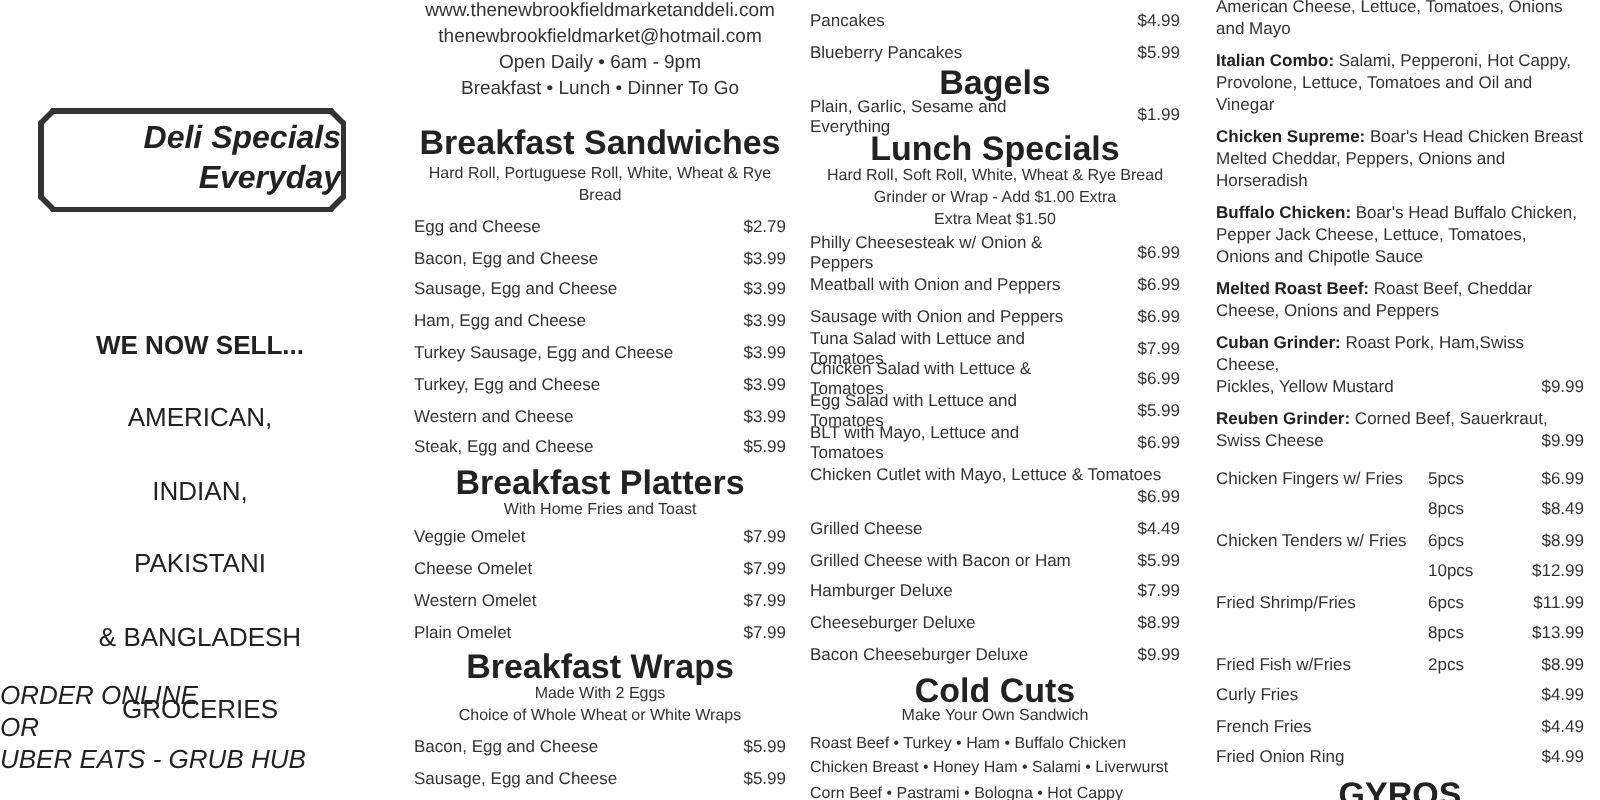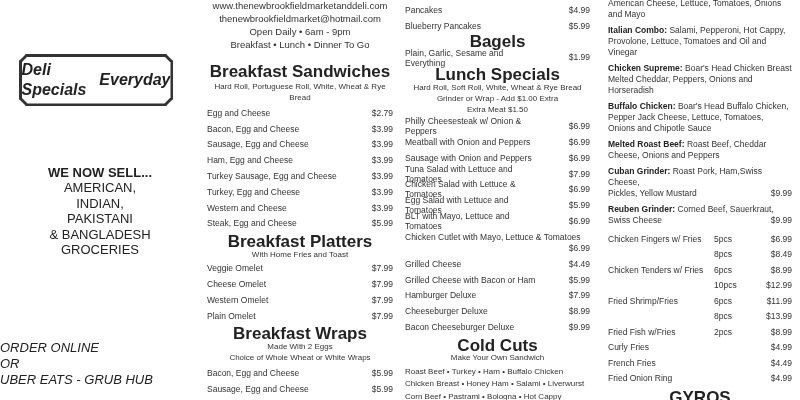--- a/index.html
+++ b/index.html
@@ -12,26 +12,26 @@
   #c1 { left:0; width:200px; }
   .badge {
     position:absolute; left:19px; top:54px; width:154px; height:52px;
     border:1.5px solid #333; box-sizing:border-box;
     clip-path: polygon(7px 0, calc(100% - 7px) 0, 100% 7px, 100% calc(100% - 7px), calc(100% - 7px) 100%, 7px 100%, 0 calc(100% - 7px), 0 7px);
     background:#333;
   }
   .badge-inner {
     position:absolute; inset:1.5px; background:#fff;
     clip-path: polygon(6px 0, calc(100% - 6px) 0, 100% 6px, 100% calc(100% - 6px), calc(100% - 6px) 100%, 6px 100%, 0 calc(100% - 6px), 0 6px);
-    display:flex; flex-direction:row; align-items:center; justify-content:center;
+    display:flex; flex-direction:column; align-items:flex-end; justify-content:center;
   }
   .badge-line { font-style:italic; font-weight:bold; font-size:16px; line-height:20px; color:#222; }
   .sell { position:absolute; left:0; width:200px; top:165px; text-align:center; }
   .sell-head { font-weight:bold; font-size:13px; line-height:15px; color:#222; }
-  .sell-line { font-size:13px; line-height:15.5px; color:#222; }
+  .sell-line { font-size:13px; line-height:15.5px; color:#222;margin-top:21px; }
   .order { position:absolute; left:0; width:200px; top:340px; }
   .order-line { font-style:italic; font-size:13px; line-height:16px; color:#222; }
 
   
   #c2 { left:207px; width:186px; }
   #c3 { left:405px; width:185px; }
   #c4 { left:608px; width:184px; }
   .ctr { text-align:center; font-size:9.5px; line-height:13px; color:#333; }
   .sec { text-align:center; font-weight:bold; font-size:17px; color:#222; }
   .note { text-align:center; font-size:8px; line-height:11px; color:#333; }

